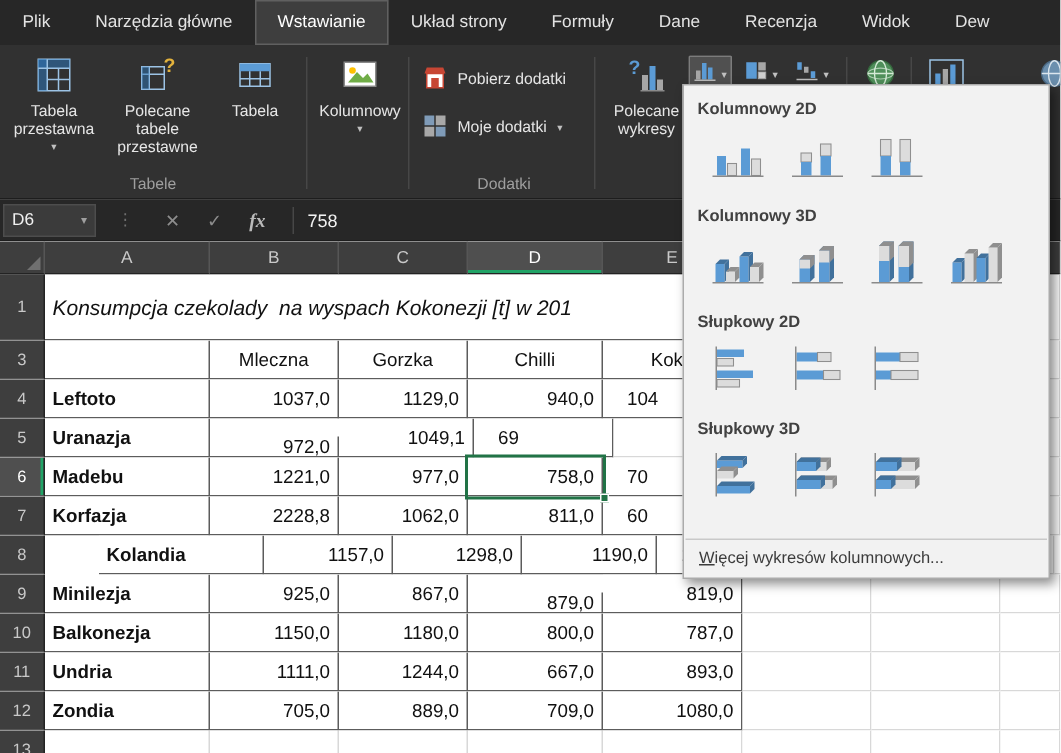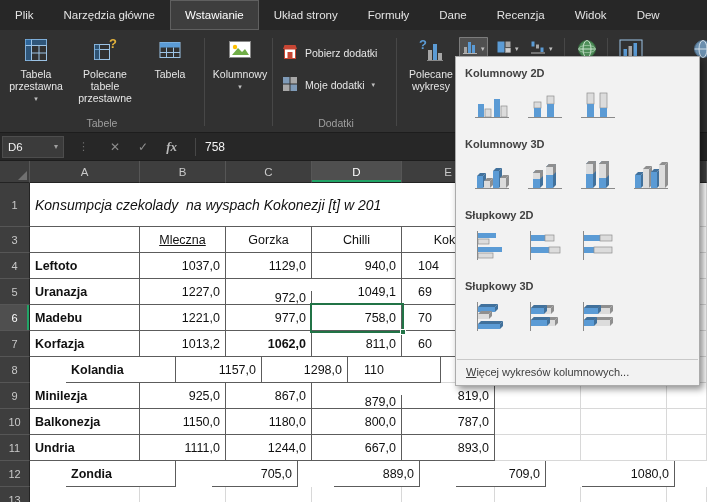--- a/index.html
+++ b/index.html
@@ -266,21 +266,21 @@
       </div>
     <div class="rows" id="rows">
         <div class="row" style="flex: 0 0 44px;">
           <div class="rowhdr">1</div>
           <div class="cell titlecell" style="flex: 0 0 465px;">Konsumpcja czekolady  na wyspach Kokonezji [t] w 201</div>
           <div class="cell" style="flex: 1 1 auto;"></div>
         </div>
         <div class="row" style="flex: 0 0 26px;">
           <div class="rowhdr">3</div>
           <div class="cell tb" style="flex: 0 0 110px;"></div>
-          <div class="cell tb center" style="flex: 0 0 86px; text-decoration: underline;">Mleczna</div>
+          <div class="cell tb center" style="flex: 0 0 86px;">Mleczna</div>
           <div class="cell tb center" style="flex: 0 0 86px;">Gorzka</div>
           <div class="cell tb center" style="flex: 0 0 90px;">Chilli</div>
           <div class="cell tb center" style="flex: 0 0 93px;">Koko</div>
           <div class="cell" style="flex: 0 0 86px;"></div>
           <div class="cell" style="flex: 0 0 86px;"></div>
           <div class="cell" style="flex: 1 1 auto;"></div>
         </div>
         <div class="row" style="flex: 0 0 26px;">
           <div class="rowhdr">4</div>
           <div class="cell tb bold" style="flex: 0 0 110px;">Leftoto</div>
@@ -288,21 +288,20 @@
           <div class="cell tb num" style="flex: 0 0 86px;">1129,0</div>
           <div class="cell tb num" style="flex: 0 0 90px;">940,0</div>
           <div class="cell tb frag" style="flex: 0 0 93px;">104</div>
           <div class="cell" style="flex: 0 0 86px;"></div>
           <div class="cell" style="flex: 0 0 86px;"></div>
           <div class="cell" style="flex: 1 1 auto;"></div>
         </div>
         <div class="row" style="flex: 0 0 26px;">
           <div class="rowhdr">5</div>
           <div class="cell tb bold" style="flex: 0 0 110px;">Uranazja</div>
-          <div class="cell tb num" style="flex: 0 0 86px;">1227,0</div>
           <div class="cell tb num" style="flex: 0 0 86px; margin-top: 12px;">972,0</div>
           <div class="cell tb num" style="flex: 0 0 90px;">1049,1</div>
           <div class="cell tb frag" style="flex: 0 0 93px;">69</div>
           <div class="cell" style="flex: 0 0 86px;"></div>
           <div class="cell" style="flex: 0 0 86px;"></div>
           <div class="cell" style="flex: 1 1 auto;"></div>
         </div>
         <div class="row" style="flex: 0 0 26px;">
           <div class="rowhdr sel">6</div>
           <div class="cell tb bold" style="flex: 0 0 110px;">Madebu</div>
@@ -310,33 +309,34 @@
           <div class="cell tb num" style="flex: 0 0 86px; text-align: right;">977,0</div>
           <div class="cell tb num" style="flex: 0 0 90px;">758,0</div>
           <div class="cell tb frag" style="flex: 0 0 93px;">70</div>
           <div class="cell" style="flex: 0 0 86px;"></div>
           <div class="cell" style="flex: 0 0 86px;"></div>
           <div class="cell" style="flex: 1 1 auto;"></div>
         </div>
         <div class="row" style="flex: 0 0 26px;">
           <div class="rowhdr">7</div>
           <div class="cell tb bold" style="flex: 0 0 110px;">Korfazja</div>
-          <div class="cell tb num" style="flex: 0 0 86px;">1013,2</div>
-          <div class="cell tb num" style="flex: 0 0 86px; font-weight: bold;">1062,0</div>
+          <div class="cell tb num" style="flex: 0 0 86px;">2228,8</div>
+          <div class="cell tb num" style="flex: 0 0 86px;">1062,0</div>
           <div class="cell tb num" style="flex: 0 0 90px;">811,0</div>
           <div class="cell tb frag" style="flex: 0 0 93px;">60</div>
           <div class="cell" style="flex: 0 0 86px;"></div>
           <div class="cell" style="flex: 0 0 86px;"></div>
           <div class="cell" style="flex: 1 1 auto;"></div>
         </div>
         <div class="row" style="flex: 0 0 26px;">
           <div class="rowhdr">8</div>
           <div class="cell tb bold" style="flex: 0 0 110px; margin-left: 36px;">Kolandia</div>
           <div class="cell tb num" style="flex: 0 0 86px;">1157,0</div>
           <div class="cell tb num" style="flex: 0 0 86px;">1298,0</div>
+          <div class="cell tb num" style="flex: 0 0 90px;">1190,0</div>
           <div class="cell tb frag" style="flex: 0 0 93px;">110</div>
           <div class="cell" style="flex: 0 0 86px;"></div>
           <div class="cell" style="flex: 0 0 86px;"></div>
           <div class="cell" style="flex: 1 1 auto;"></div>
         </div>
         <div class="row" style="flex: 0 0 26px;">
           <div class="rowhdr">9</div>
           <div class="cell tb bold" style="flex: 0 0 110px;">Minilezja</div>
           <div class="cell tb num" style="flex: 0 0 86px;">925,0</div>
           <div class="cell tb num" style="flex: 0 0 86px;">867,0</div>
@@ -361,21 +361,21 @@
           <div class="rowhdr">11</div>
           <div class="cell tb bold" style="flex: 0 0 110px;">Undria</div>
           <div class="cell tb num" style="flex: 0 0 86px;">1111,0</div>
           <div class="cell tb num" style="flex: 0 0 86px;">1244,0</div>
           <div class="cell tb num" style="flex: 0 0 90px;">667,0</div>
           <div class="cell tb num" style="flex: 0 0 93px;">893,0</div>
           <div class="cell" style="flex: 0 0 86px;"></div>
           <div class="cell" style="flex: 0 0 86px;"></div>
           <div class="cell" style="flex: 1 1 auto;"></div>
         </div>
-        <div class="row" style="flex: 0 0 26px; gap: 36px;">
+        <div class="row" style="flex: 0 0 26px;">
           <div class="rowhdr">12</div>
           <div class="cell tb bold" style="flex: 0 0 110px;">Zondia</div>
           <div class="cell tb num" style="flex: 0 0 86px;">705,0</div>
           <div class="cell tb num" style="flex: 0 0 86px;">889,0</div>
           <div class="cell tb num" style="flex: 0 0 90px;">709,0</div>
           <div class="cell tb num" style="flex: 0 0 93px;">1080,0</div>
           <div class="cell" style="flex: 0 0 86px;"></div>
           <div class="cell" style="flex: 0 0 86px;"></div>
           <div class="cell" style="flex: 1 1 auto;"></div>
         </div>

